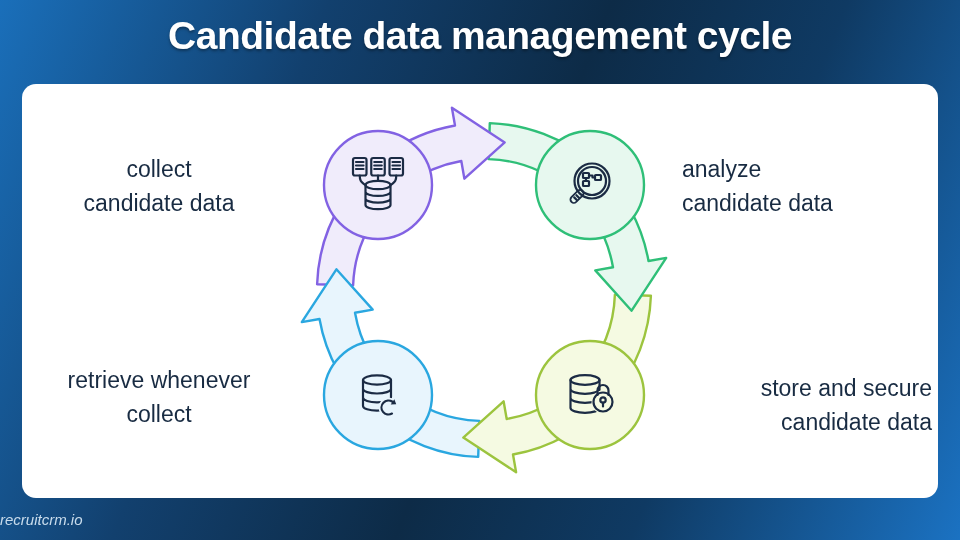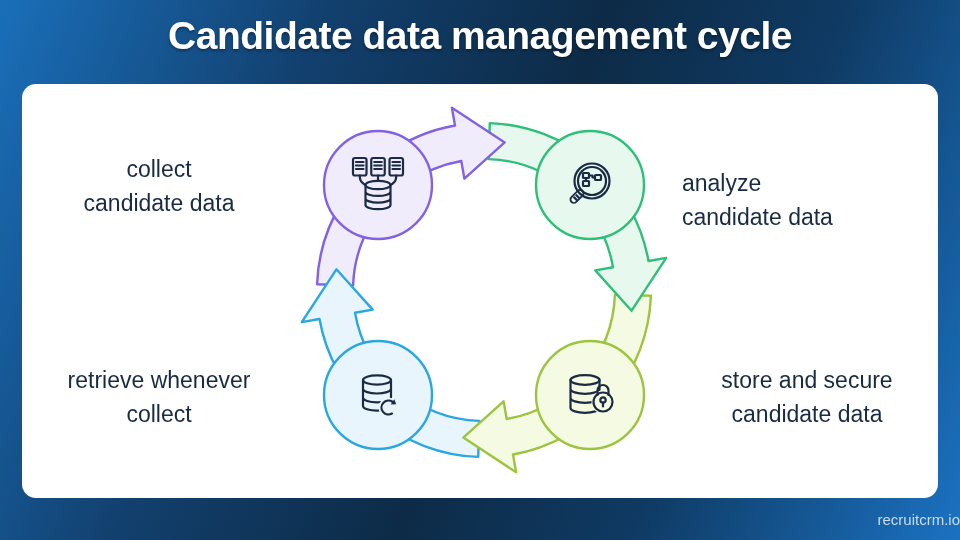--- a/index.html
+++ b/index.html
@@ -7,37 +7,37 @@
   .stage{position:relative;width:960px;height:540px;
     background:linear-gradient(112deg,#1a6fba 0%,#12406e 28%,#0d2b47 52%,#0f3a63 72%,#1b72c2 100%);}
   .title{position:absolute;left:0;top:14px;width:960px;text-align:center;
     color:var(--title_text);font-size:39px;font-weight:bold;letter-spacing:-0.5px;
     text-shadow:0 2px 3px rgba(0,0,0,0.35);margin:0;}
   .card{position:absolute;left:22px;top:84px;width:916px;height:414px;
     background:var(--card);border-radius:14px;}
   .node-label{position:absolute;color:var(--text);font-size:23px;line-height:34px;}
   .node-label span{display:block;}
   .lbl-collect{left:40px;top:152px;width:238px;text-align:center;}
-  .lbl-analyze{left:682px;top:152px;width:250px;text-align:left;margin-top:14px;}
+  .lbl-analyze{left:682px;top:152px;width:250px;text-align:left;}
   .lbl-retrieve{left:40px;top:363px;width:238px;text-align:center;}
-  .lbl-store{left:682px;top:363px;width:250px;text-align:center;}
+  .lbl-store{left:682px;top:371px;width:250px;text-align:right;}
   .cycle-svg{position:absolute;left:272px;top:77px;}
   .band{stroke-width:2.4;stroke-linejoin:round;}
   .band-purple{fill:var(--purple_fill);stroke:var(--purple);}
   .band-green{fill:var(--green_fill);stroke:var(--green);}
   .band-lime{fill:var(--lime_fill);stroke:var(--lime);}
   .band-blue{fill:var(--blue_fill);stroke:var(--blue);}
   .node-c{stroke-width:2.4;}
   .nc-purple{fill:var(--purple_fill);stroke:var(--purple);}
   .nc-green{fill:var(--green_fill);stroke:var(--green);}
   .nc-lime{fill:var(--lime_fill);stroke:var(--lime);}
   .nc-blue{fill:var(--blue_fill);stroke:var(--blue);}
   .icon{stroke:var(--icon);stroke-width:2.2;fill:none;stroke-linecap:round;stroke-linejoin:round;}
-  .footer{position:absolute;left:0;top:511px;width:960px;text-align:right;
-    color:var(--footer_text);font-size:15px;}
+  .footer{position:absolute;left:0;top:511px;width:960px;text-align:left;
+    color:var(--footer_text);font-size:15px;font-style:italic;}
 </style>
 </head>
 <body>
 
 <div class="stage">
 
   <h1 class="title">Candidate data management cycle</h1>
 
   <div class="card"></div>
 

